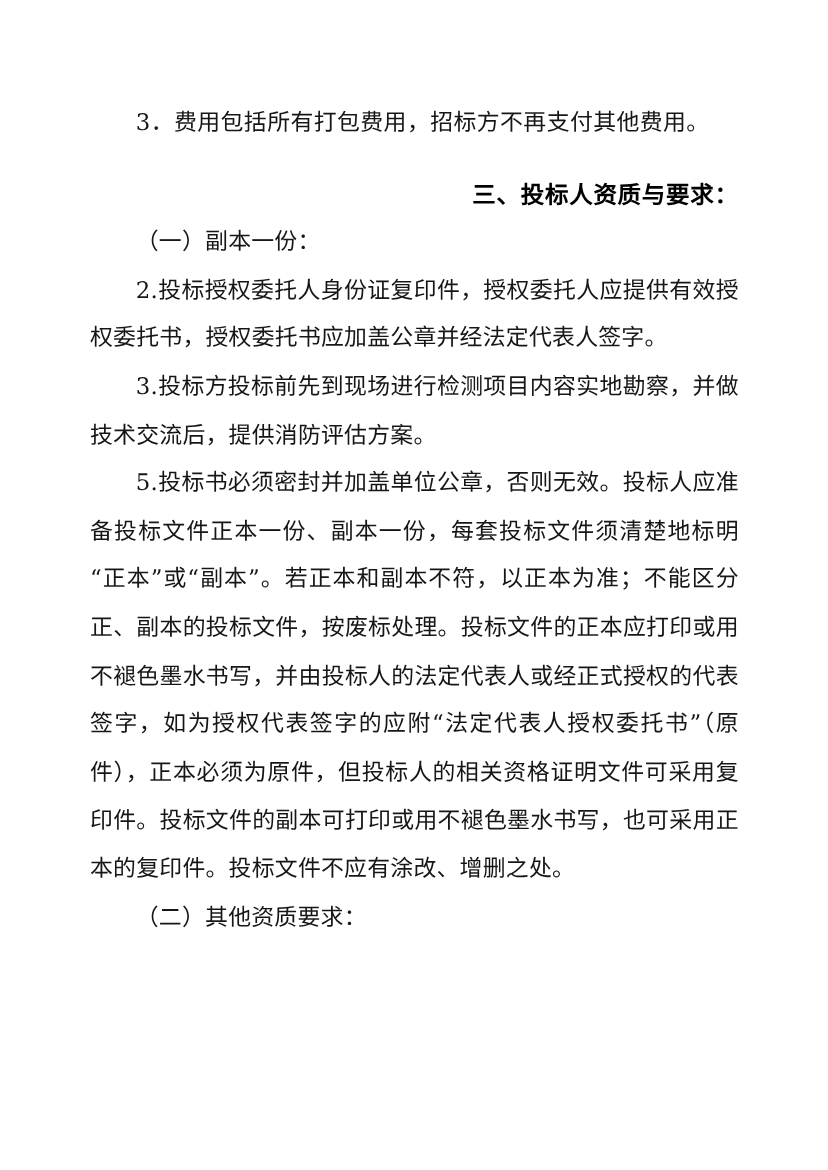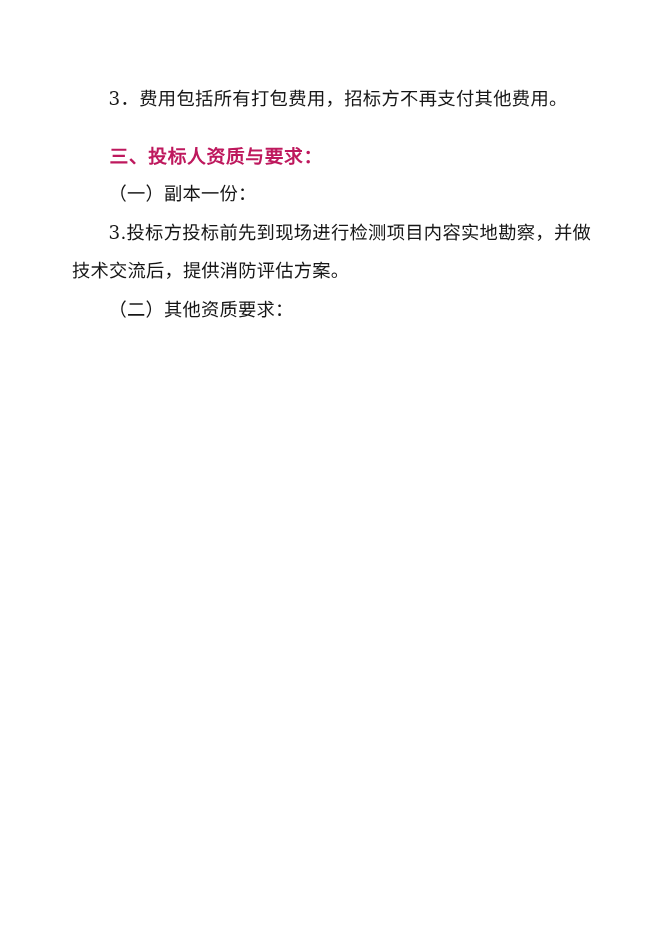--- a/index.html
+++ b/index.html
@@ -42,21 +42,22 @@
   }
 
   
   .heading {
     margin: 0;
     font-size: 18.8px;
     line-height: 38.6px;
     letter-spacing: 0.6px;
     text-indent: 2em;
     font-weight: 700;
-    color: #be185d;
+    color: #000000;
+    text-align: right;
   }
 
   
   .gap-after-item3 { height: 18px; }
 
   .sub-head {
     margin: 0;
     font-size: 18.3px;
     line-height: 38.6px;
     letter-spacing: 0.2px;
@@ -75,22 +76,24 @@
 
     <p class="para wide-num">3．费用包括所有打包费用，招标方不再支付其他费用。</p>
 
     <div class="gap-after-item3"></div>
 
     <h2 class="heading">三、投标人资质与要求：</h2>
 
     <p class="sub-head">（一）副本一份：</p>
 
 
+    <p class="para">2.投标授权委托人身份证复印件，授权委托人应提供有效授权委托书，授权委托书应加盖公章并经法定代表人签字。</p>
 
     <p class="para">3.投标方投标前先到现场进行检测项目内容实地勘察，并做技术交流后，提供消防评估方案。</p>
 
 
+    <p class="para">5.投标书必须密封并加盖单位公章，否则无效。投标人应准备投标文件正本一份、副本一份，每套投标文件须清楚地标明“正本”或“副本”。若正本和副本不符，以正本为准；不能区分正、副本的投标文件，按废标处理。投标文件的正本应打印或用不褪色墨水书写，并由投标人的法定代表人或经正式授权的代表签字，如为授权代表签字的应附“法定代表人授权委托书”（原件），正本必须为原件，但投标人的相关资格证明文件可采用复印件。投标文件的副本可打印或用不褪色墨水书写，也可采用正本的复印件。投标文件不应有涂改、增删之处。</p>
 
 
     <p class="sub-head">（二）其他资质要求：</p>
 
   </div>
 </div>
 
 </body></html>

